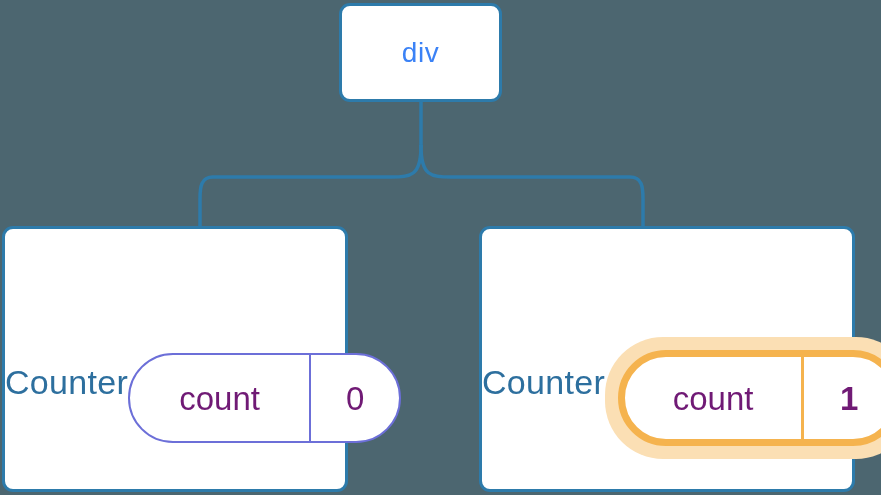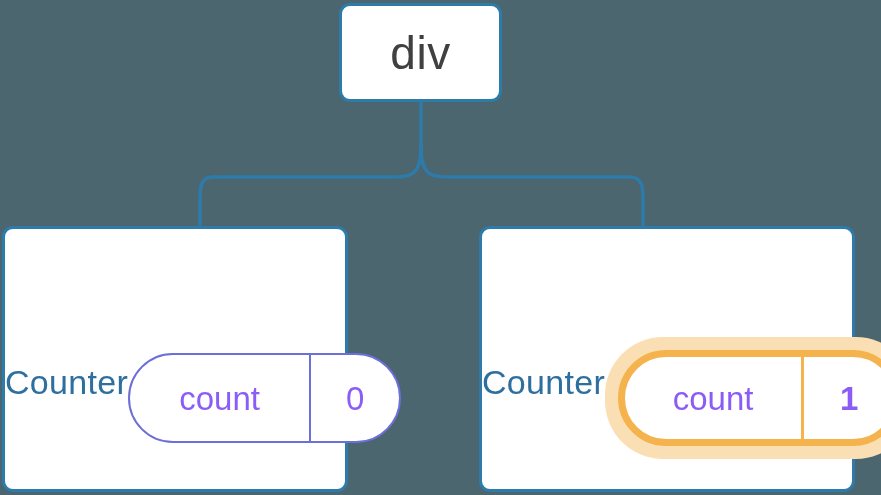--- a/index.html
+++ b/index.html
@@ -42,22 +42,22 @@
   #node-div {
     left: 339px;
     top: 3px;
     width: 163px;
     height: 99px;
     display: flex;
     align-items: center;
     justify-content: center;
   }
   .node-label-root {
-    color: #404040;
-    font-size: 46px;
+    color: #3b82f6;
+    font-size: 28px;
     letter-spacing: 0.5px;
     line-height: 1;
   }
 
   
   .card-counter {
     display: flex;
     flex-direction: row;
     align-items: center;
     padding-top: 45px;
@@ -94,21 +94,21 @@
     border: 2px solid #6c6fd8;
     border-radius: 45px;
     background: #ffffff;
     box-sizing: border-box;
     overflow: hidden;
   }
   .pill-key, .pill-val {
     display: flex;
     align-items: center;
     justify-content: center;
-    color: #8b5cf6;
+    color: #701a75;
     font-size: 33px;
     line-height: 1;
   }
   .pill-key {
     width: 179px;
   }
   .pill-val {
     width: 88px;
     border-left: 2px solid #6c6fd8;
   }

